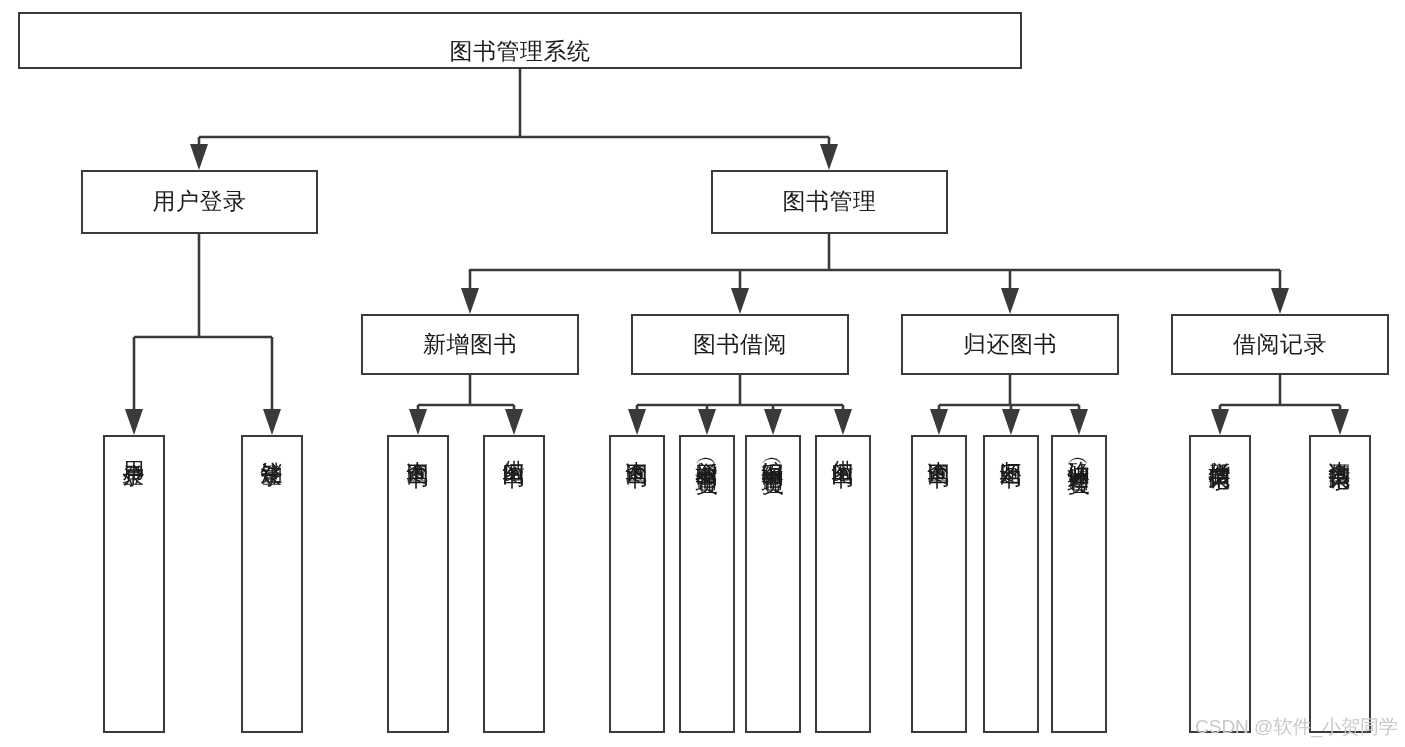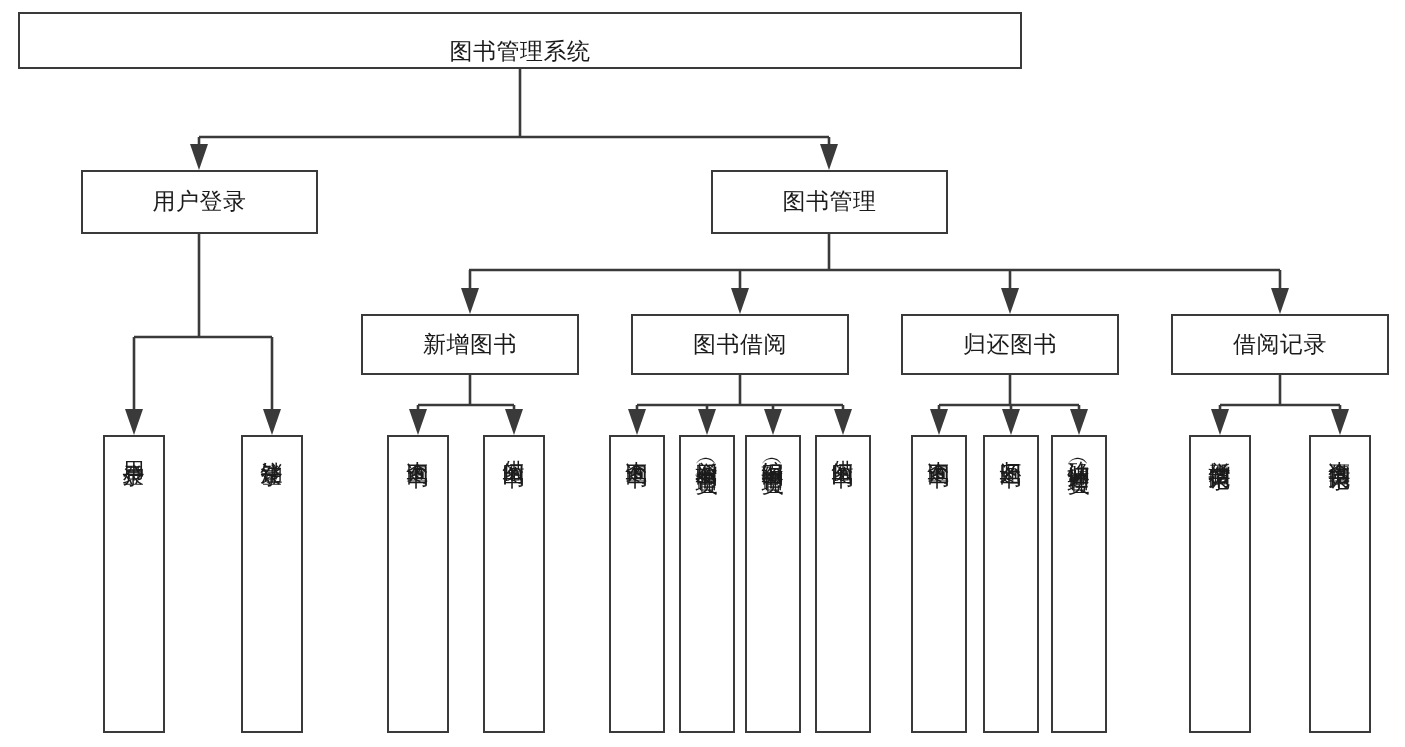--- a/index.html
+++ b/index.html
@@ -184,14 +184,15 @@
         <span class="lbl">确认归还（管理员）</span>
       </div>
       <div class="node vert" style="left: 1189px; top: 435px; width: 62px; height: 298px; border-color: rgb(58, 58, 58); background: rgb(255, 255, 255); color: rgb(27, 27, 27);">
         <span class="lbl">新增借阅记录</span>
       </div>
       <div class="node vert" style="left: 1309px; top: 435px; width: 62px; height: 298px; border-color: rgb(58, 58, 58); background: rgb(255, 255, 255); color: rgb(27, 27, 27);">
         <span class="lbl">查询借阅记录</span>
       </div>
     </div>
 
+  <div class="watermark" style="left:1195px; top:714px;">CSDN @软件_小贺同学</div>
 
 </div>
 
 </body></html>

